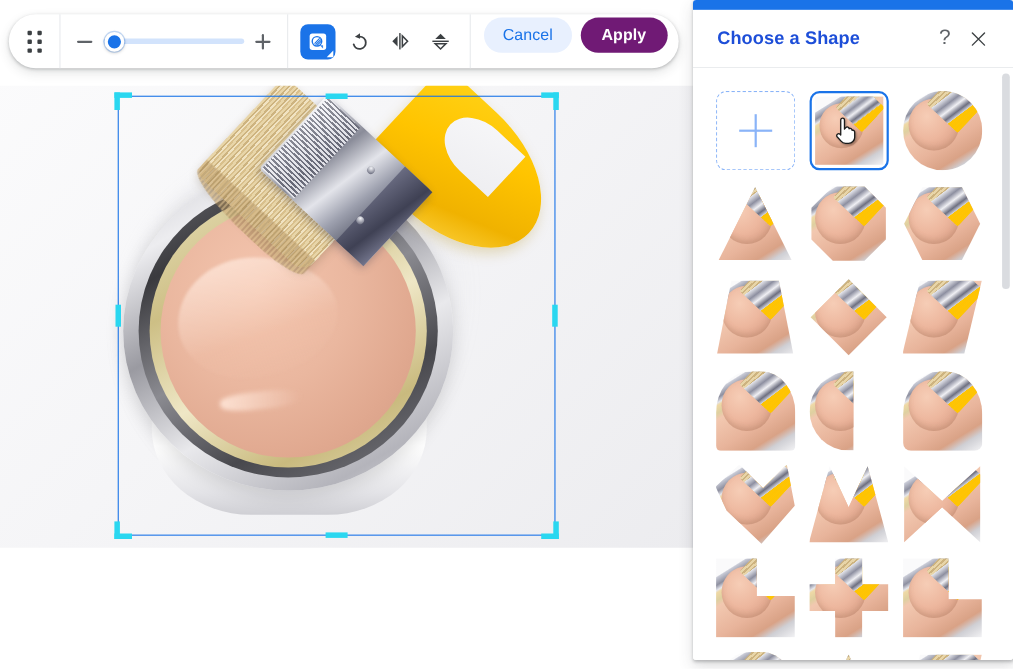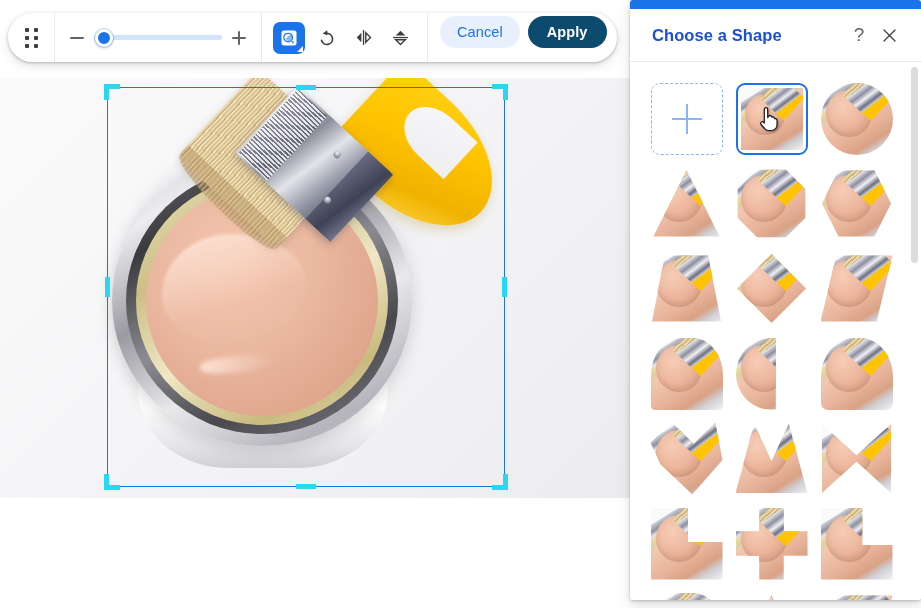--- a/index.html
+++ b/index.html
@@ -195,21 +195,21 @@
     border-style:solid; border-width:0 0 6px 6px;
     border-color: transparent transparent #fff transparent;
   }
 
   .actions-sec { display:flex; align-items:center; gap:8px; padding:0 10px 12px 12px; }
   .btn {
     border:none; border-radius:18px; font-size:14.5px; cursor:pointer;
     font-family:"Liberation Sans", sans-serif; letter-spacing:.1px;
   }
   .btn-cancel { background:#e8f0fe; color:#1a73e8; padding:8px 17px; }
-  .btn-apply  { background:#0c4a6e; color:#fff;    padding:8px 19px; font-weight:bold; }
+  .btn-apply  { background:#701a75; color:#fff;    padding:8px 19px; font-weight:bold; }
 
   
   .panel {
     position:absolute; left:630px; top:0; width:291px; height:600px;
     background:#fff; border-radius:3px;
     box-shadow: 0 1px 3px rgba(60,64,67,.30), 0 6px 14px rgba(60,64,67,.16);
     display:flex; flex-direction:column; overflow:hidden;
   }
   .panel-topbar { height:9px; background:#1a73e8; flex:none; }
   .panel-header {

